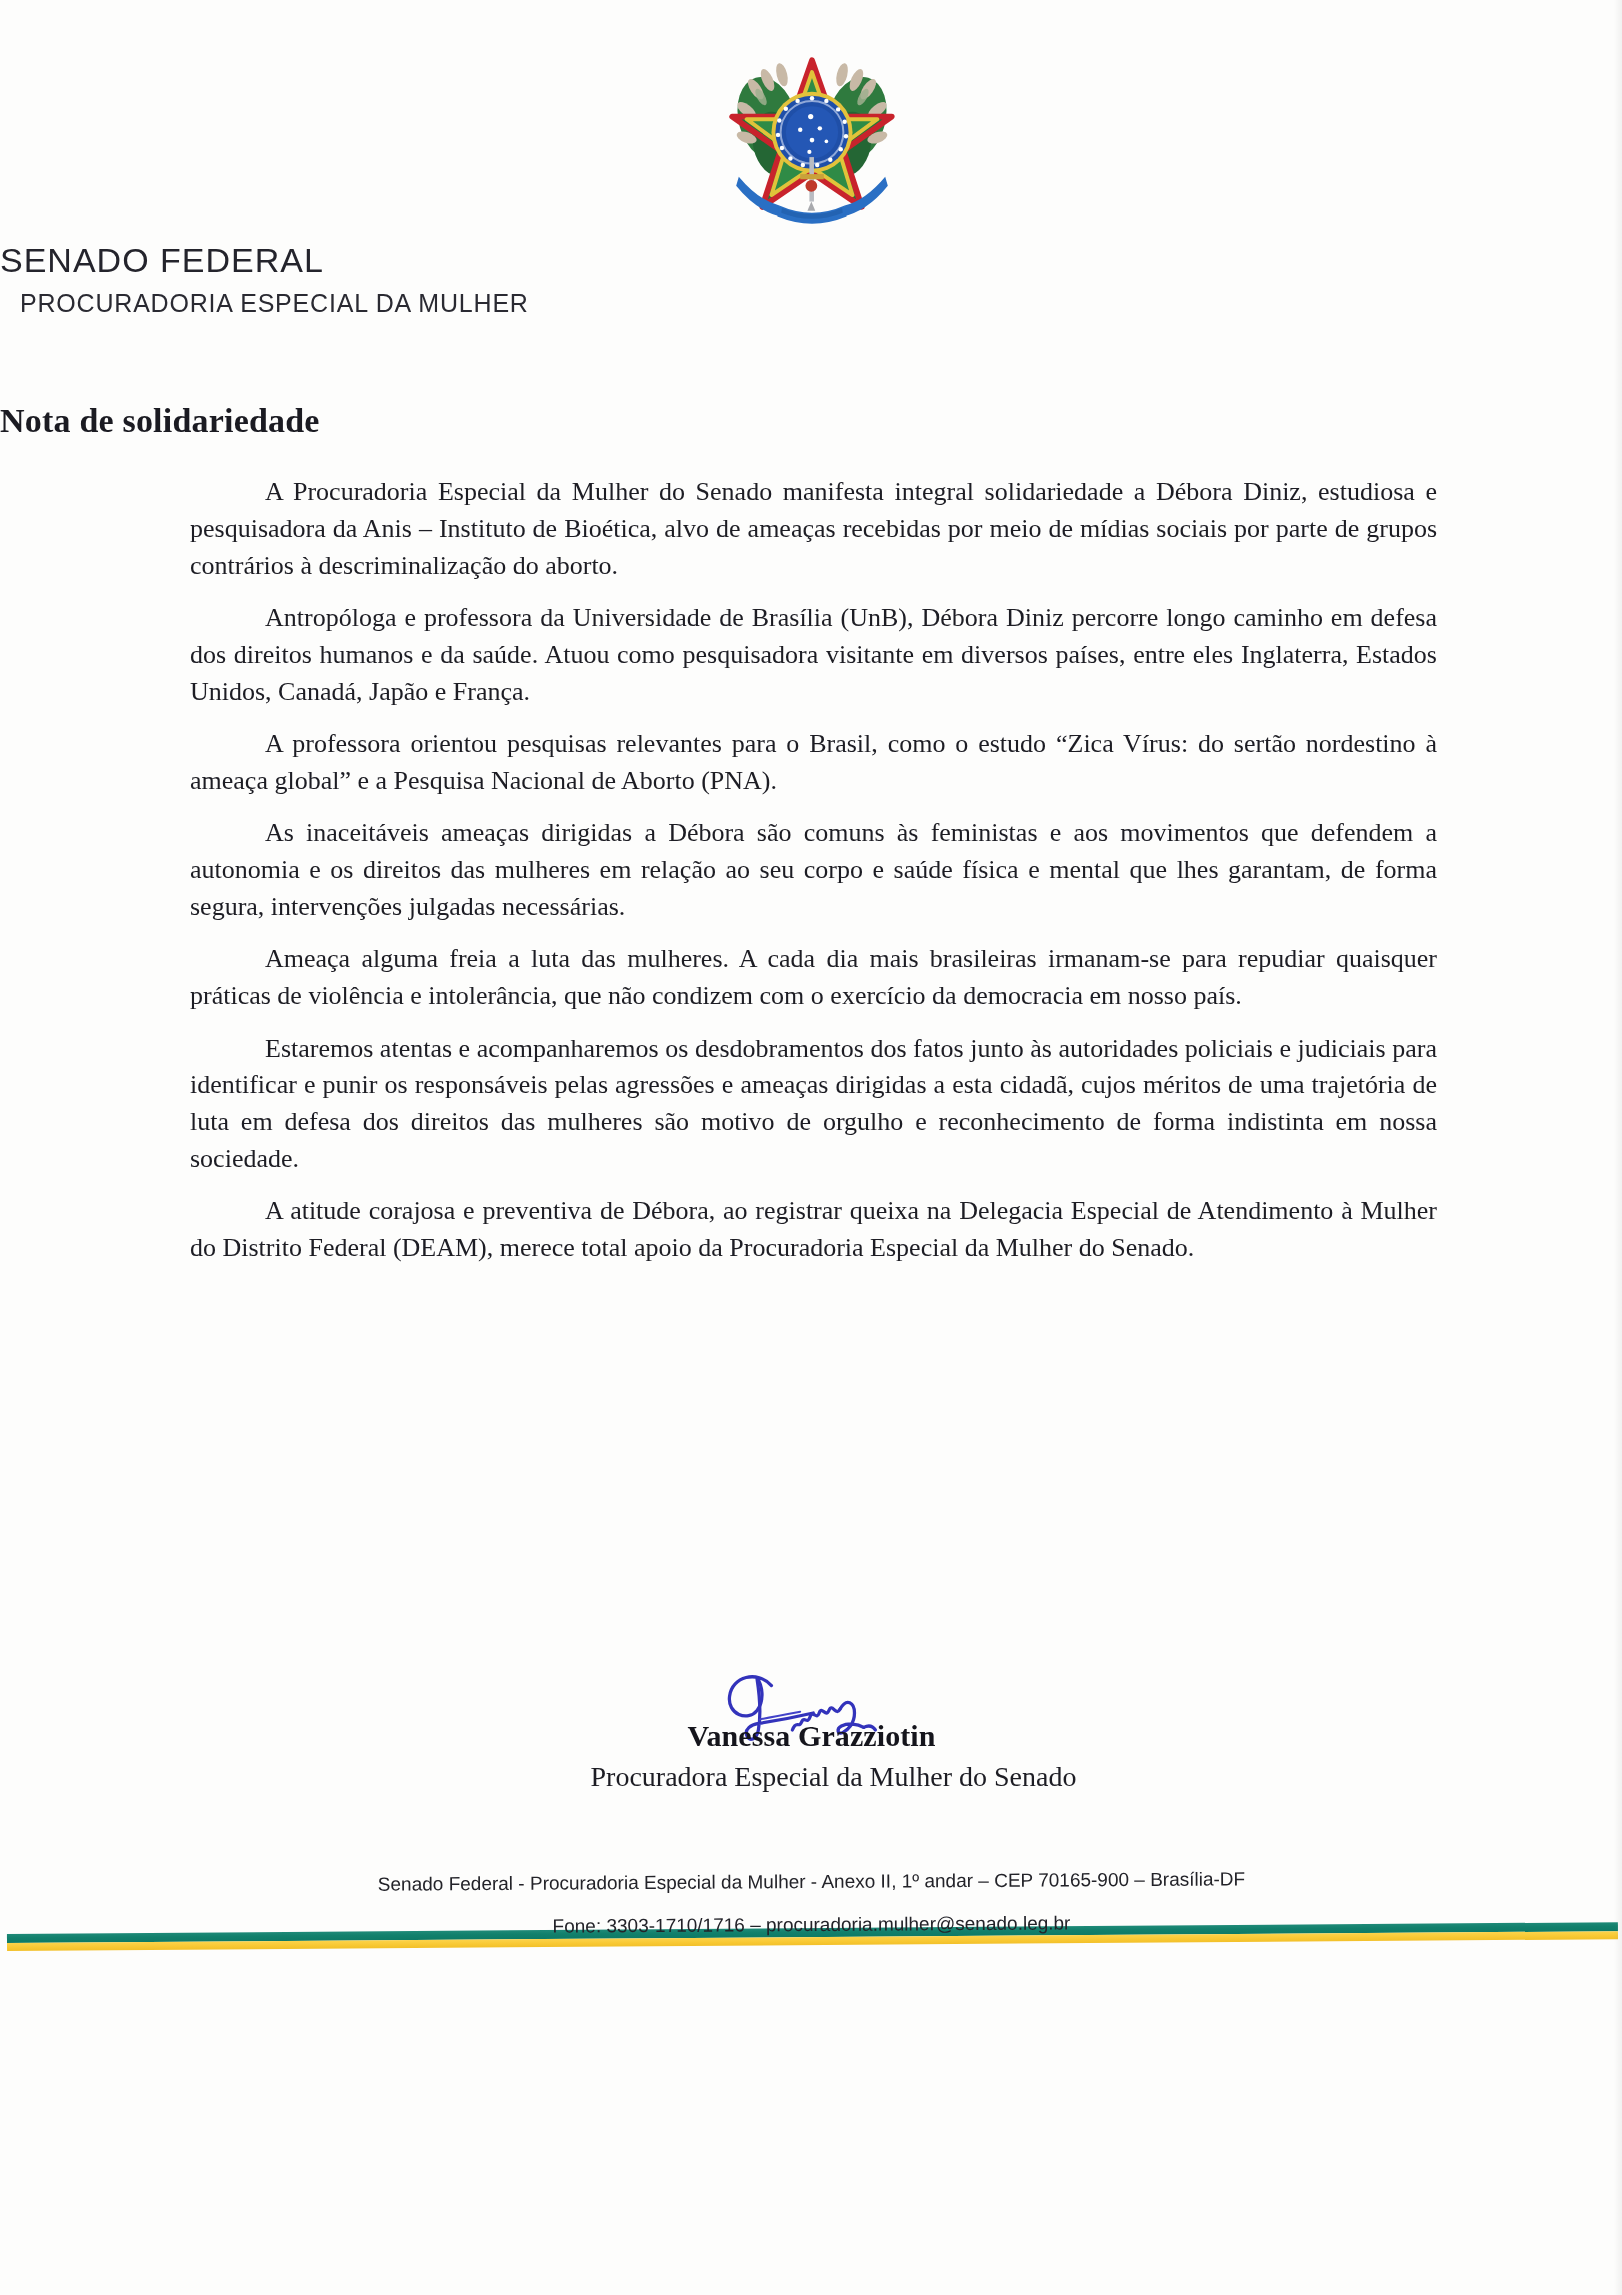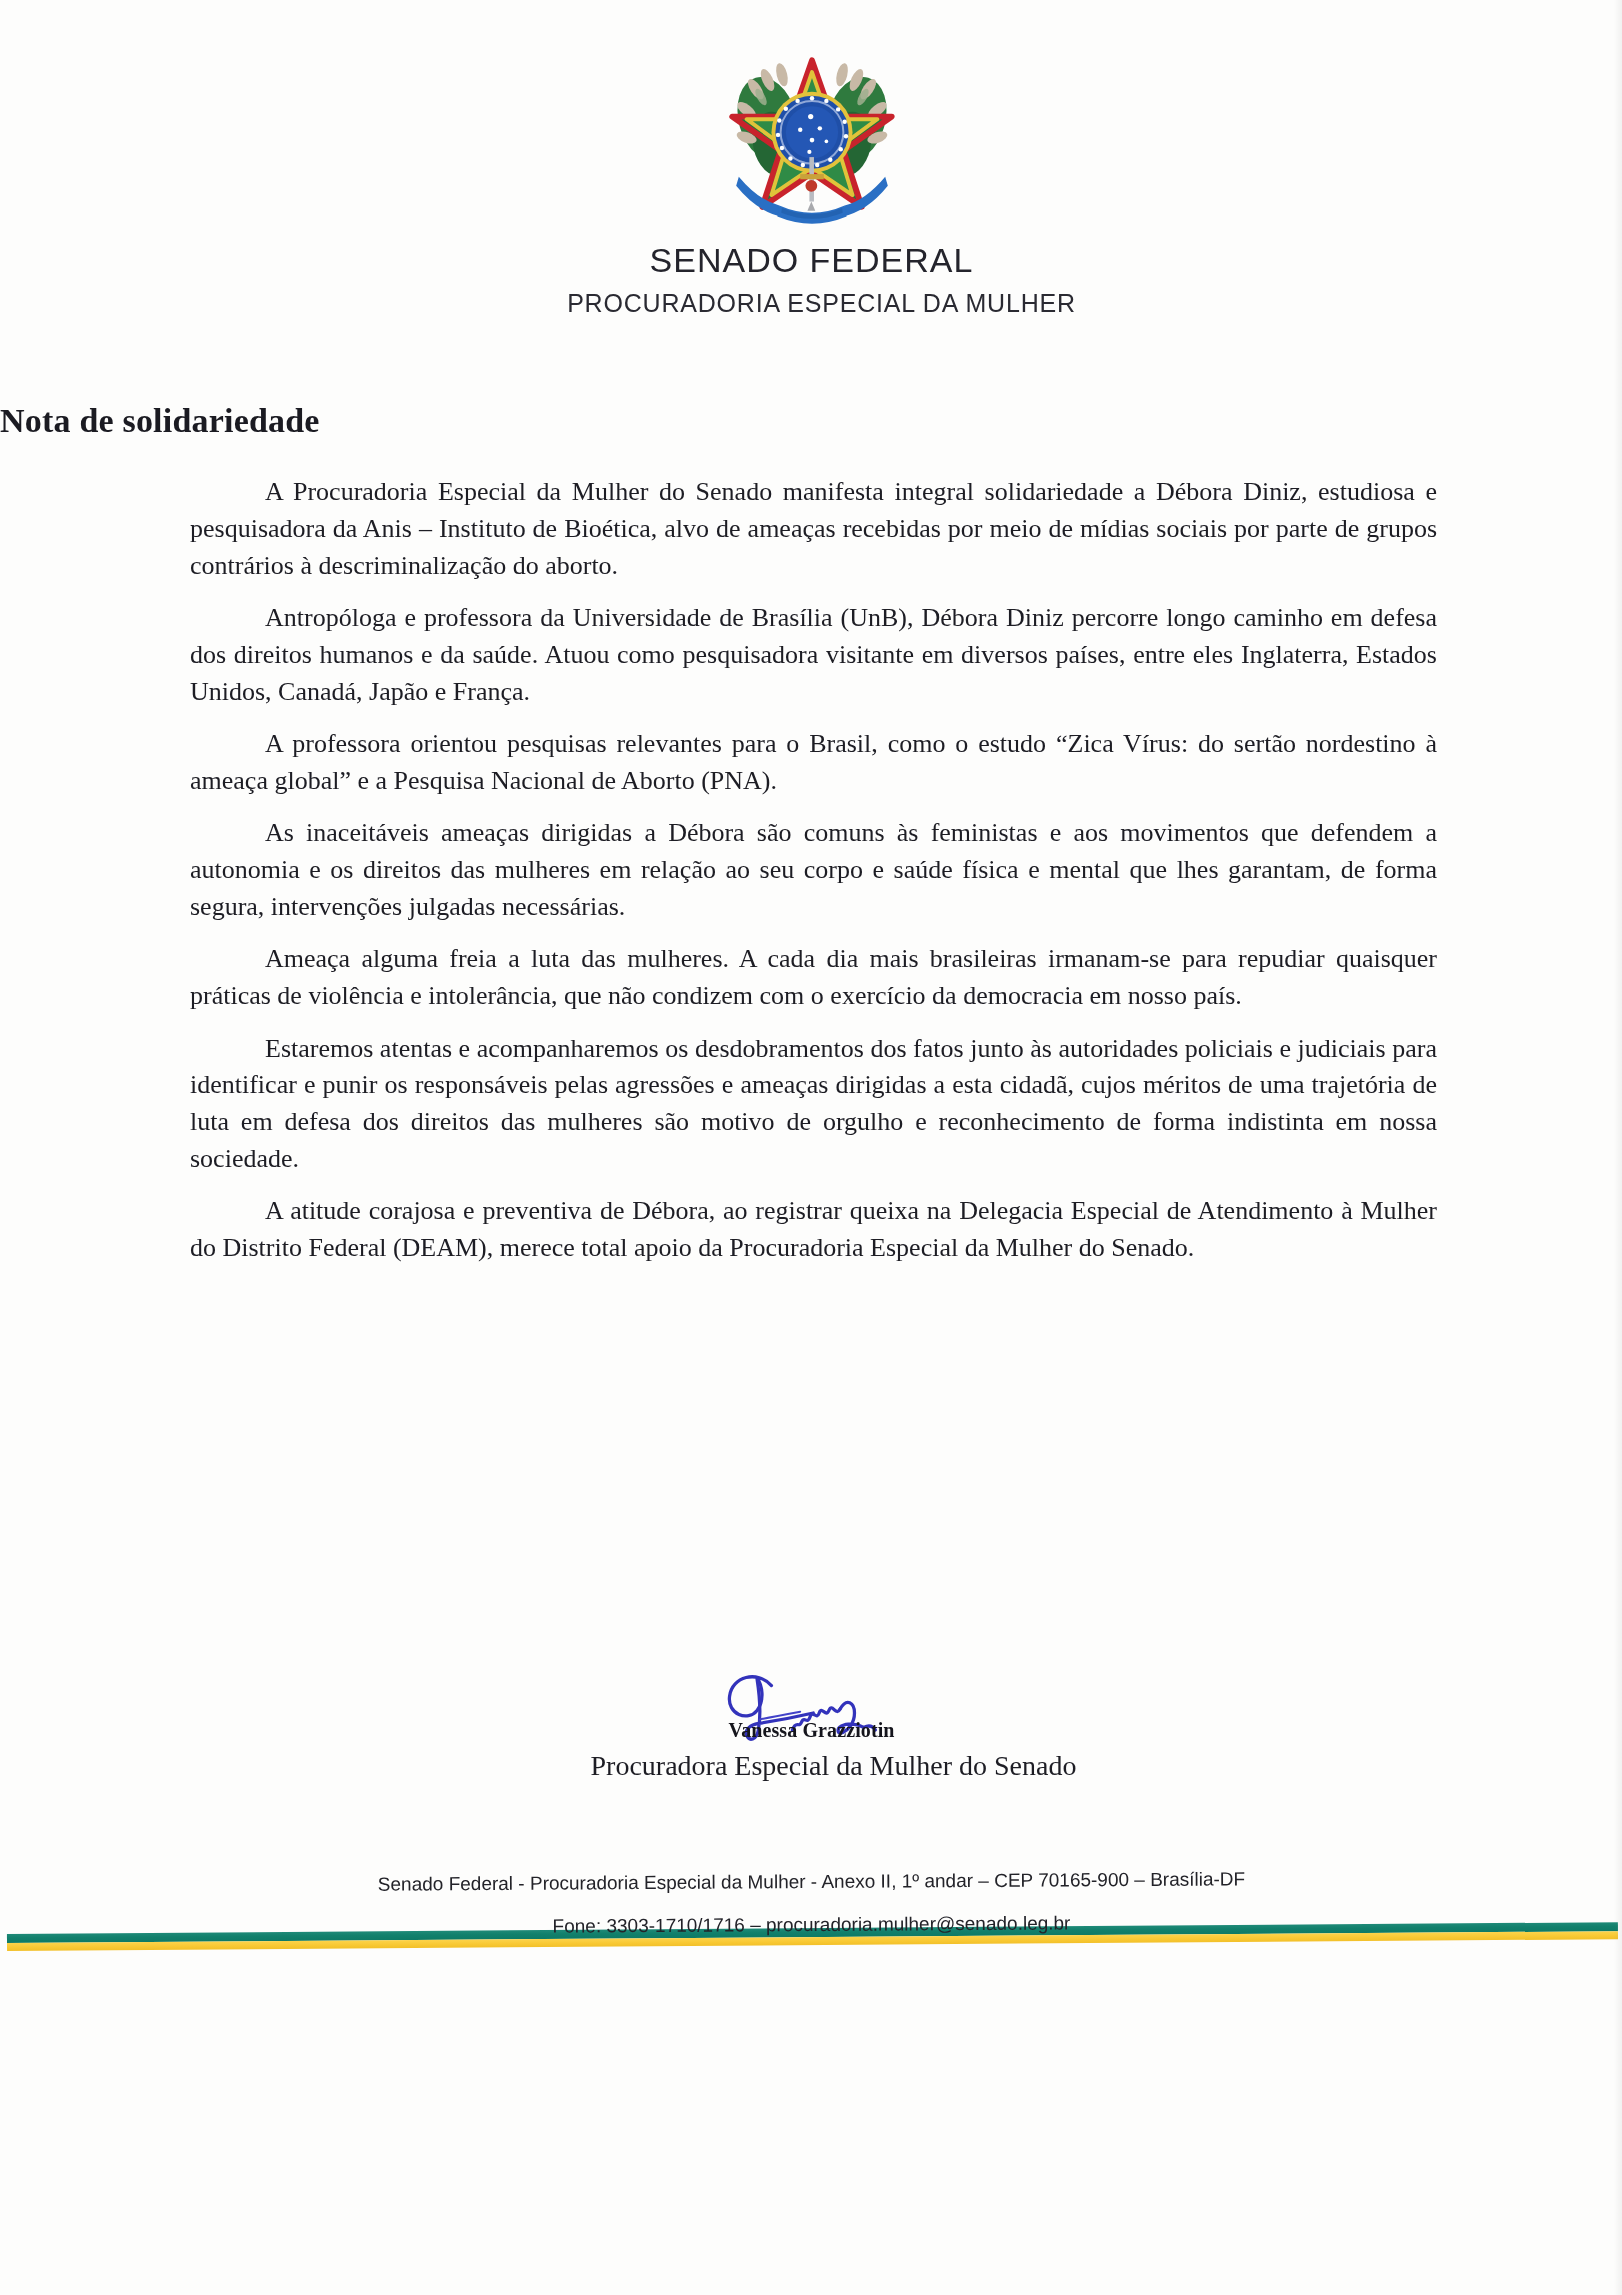--- a/index.html
+++ b/index.html
@@ -22,21 +22,20 @@
     inset: 0;
     background: #fdfdfc;
   }
 
   
   .letterhead {
     position: absolute;
     top: 46px;
     left: 0;
     right: 0;
-    text-align: center;
   }
   .crest-wrap {
     display: block;
     margin: 0 auto;
     width: 170px;
     height: 183px;
   }
   .org-name {
     margin-top: 11.8px;
     font-family: "Liberation Sans", "DejaVu Sans", sans-serif;
@@ -99,21 +98,21 @@
     width: 100%;
   }
   .sig-mark svg {
     position: absolute;
     left: 50%;
     transform: translateX(-50%) translateX(19.6px);
     top: 0;
   }
   .sig-name {
     position: relative;
-    font-size: 20px;
+    font-size: 30px;
     font-weight: bold;
     color: #15151c;
     margin-top: -22px;
     letter-spacing: 0.1px;
   }
   .sig-role {
     font-size: 28px;
     color: #1d1d24;
     margin-top: 7.9px;
     margin-left: 44px;

